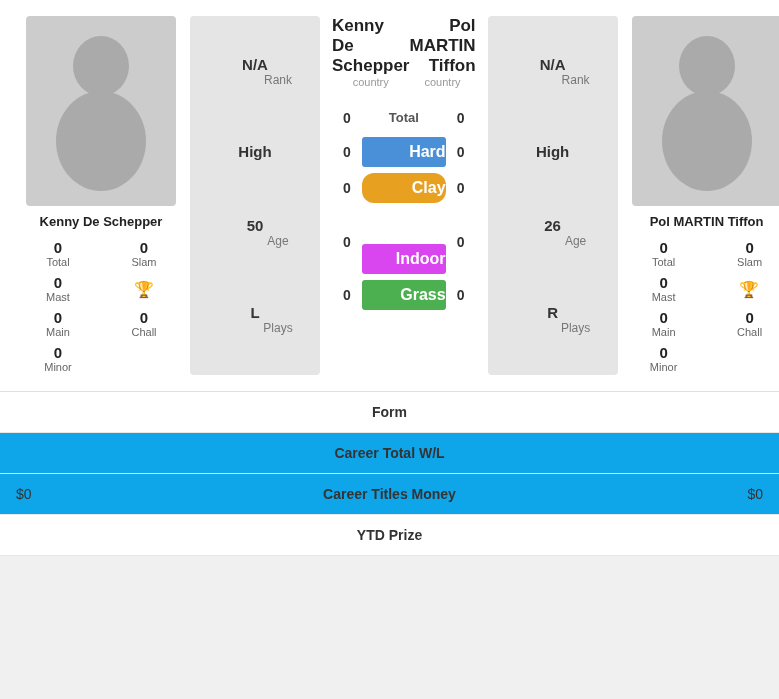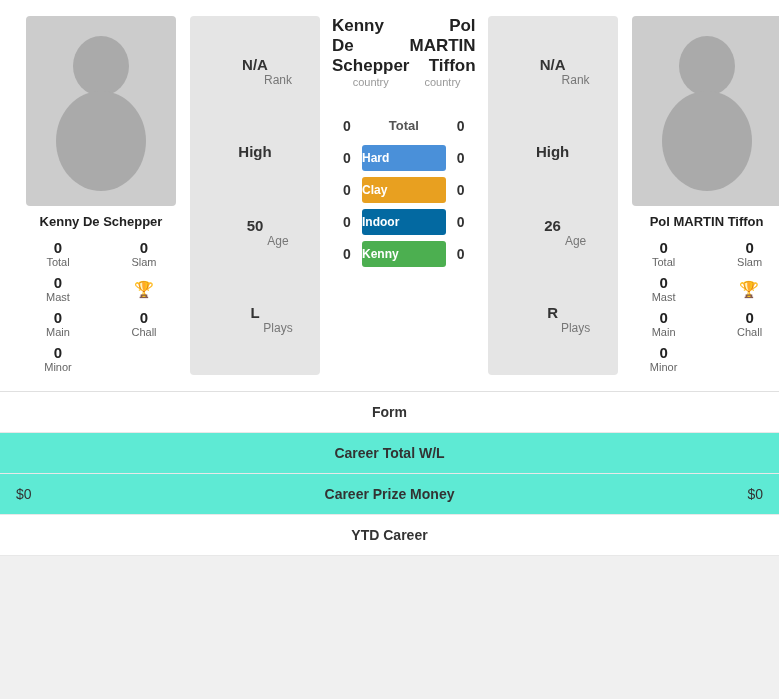--- a/index.html
+++ b/index.html
@@ -150,72 +150,74 @@
     .score-right {
       width: 30px;
       text-align: center;
       font-size: 14px;
       font-weight: bold;
       color: #333;
     }
 
     .surface-btn {
       flex: 1;
-      text-align: left;
+      text-align: right;
       padding: 6px 0;
       border-radius: 3px;
-      font-size: 12px;
+      font-size: 16px;
       font-weight: bold;
       color: #fff;
     }
 
     .btn-total {
       background: transparent;
       color: #555;
       font-size: 13px;
     }
 
     .btn-hard {
       background: #4a90d9;
     }
 
     .btn-clay {
       background: #e8a020;
+      border-radius: 12px;
     }
 
     .btn-indoor {
-      background: #0369a1;
+      background: #d946ef;
+      margin-top: 35px;
     }
 
     .btn-grass {
       background: #4caf50;
     }
 
     .country-img {
       font-size: 11px;
       color: #999;
       text-align: center;
-      margin-bottom: 16px;
+      margin-bottom: 8px;
     }
 
     
     .stats-section {
       background: #fff;
       border-top: 1px solid #e0e0e0;
     }
 
     .stats-row {
       display: flex;
       align-items: center;
       padding: 12px 16px;
       border-bottom: 1px solid #e8e8e8;
     }
 
     .stats-row-alt {
-      background: #5eead4;
+      background: #0ea5e9;
     }
 
     .stats-row-center {
       justify-content: center;
     }
 
     .stats-label {
       flex: 1;
       text-align: center;
       font-size: 14px;
@@ -334,21 +336,21 @@
       </div>
 
       <div class="score-row">
         <span class="score-left">0</span>
         <div class="surface-btn btn-indoor">Indoor</div>
         <span class="score-right">0</span>
       </div>
 
       <div class="score-row">
         <span class="score-left">0</span>
-        <div class="surface-btn btn-grass">Kenny</div>
+        <div class="surface-btn btn-grass">Grass</div>
         <span class="score-right">0</span>
       </div>
 
     </div>
 
     <div class="player-details">
       <div class="detail-block">
         <span class="detail-value">N/A</span>
         <span class="detail-label">Rank</span>
       </div>
@@ -412,23 +414,23 @@
       <span class="stats-label">Form</span>
     </div>
 
     <div class="stats-row stats-row-alt">
       <span class="stats-label">Career Total W/L</span>
     </div>
 
 
     <div class="stats-row stats-row-alt">
       <span class="stats-value-left">$0</span>
-      <span class="stats-label">Career Prize Money</span>
+      <span class="stats-label">Career Titles Money</span>
       <span class="stats-value-right">$0</span>
     </div>
 
     <div class="stats-row stats-row-center">
-      <span class="stats-label">YTD Career</span>
+      <span class="stats-label">YTD Prize</span>
     </div>
 
   </div>
 
 </div>
 
 </body></html>

